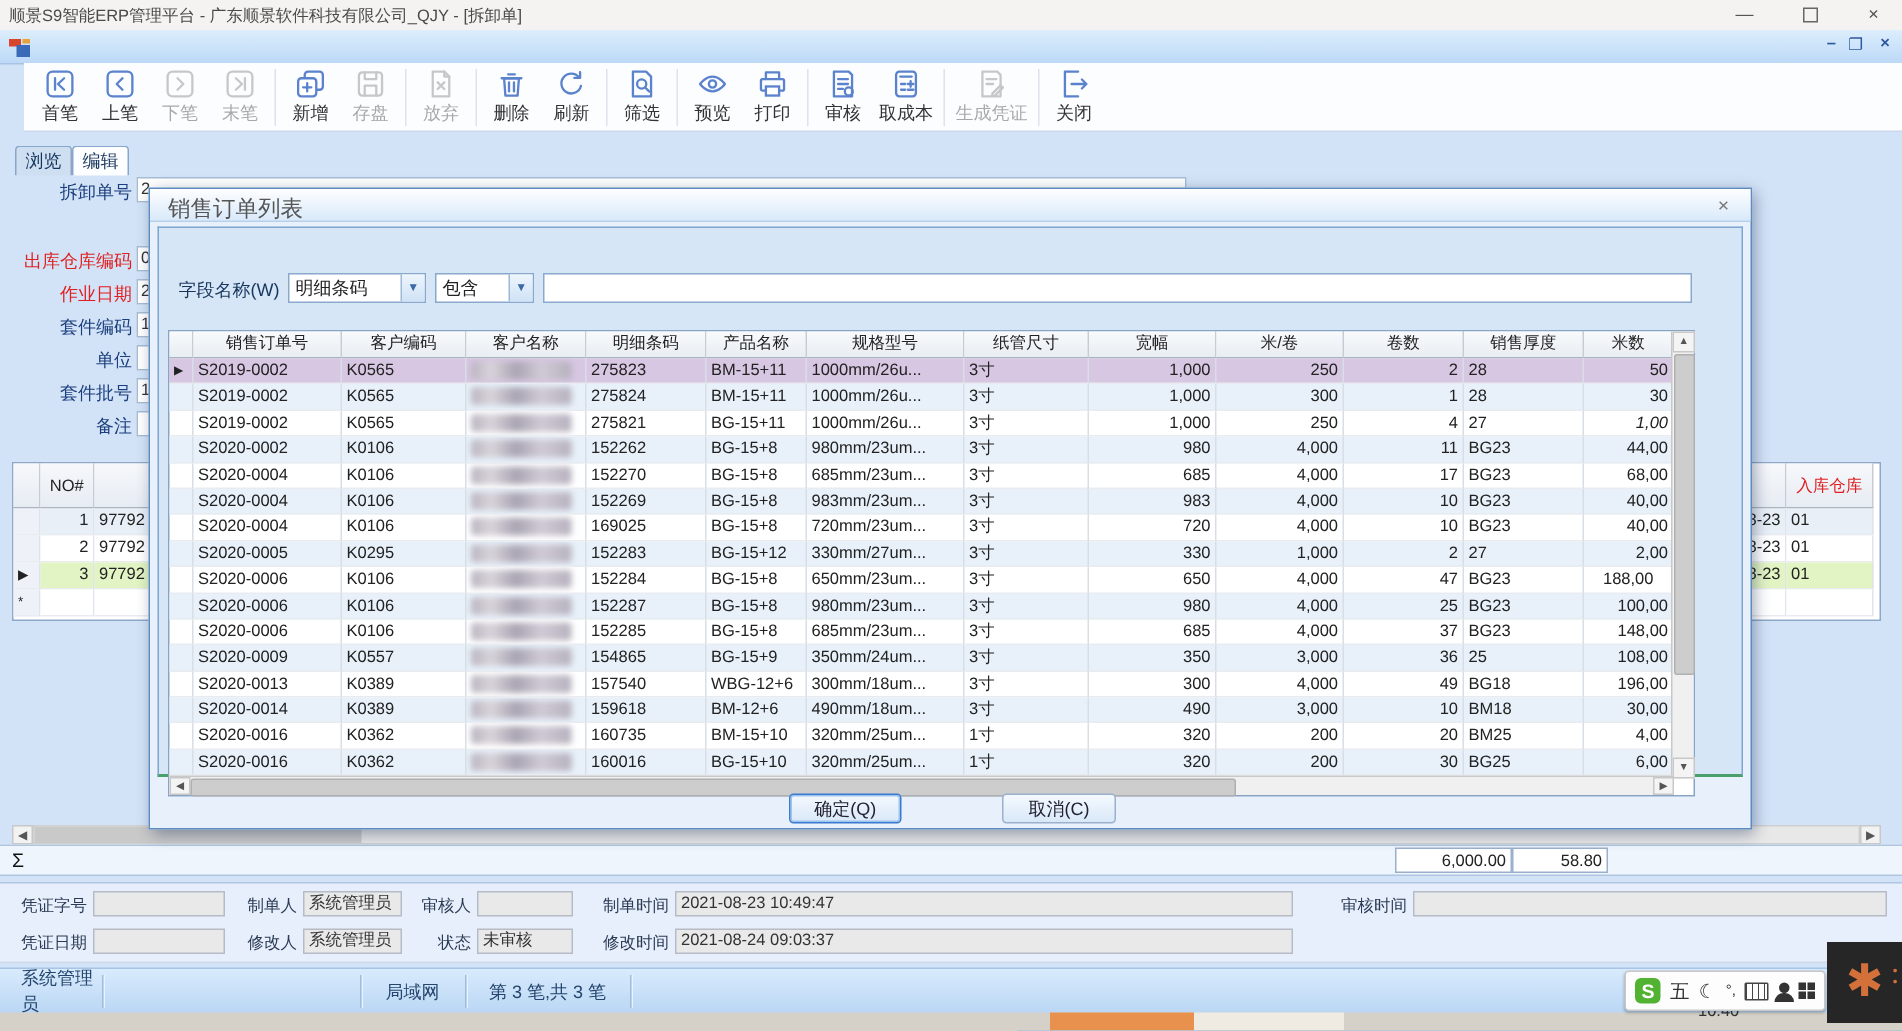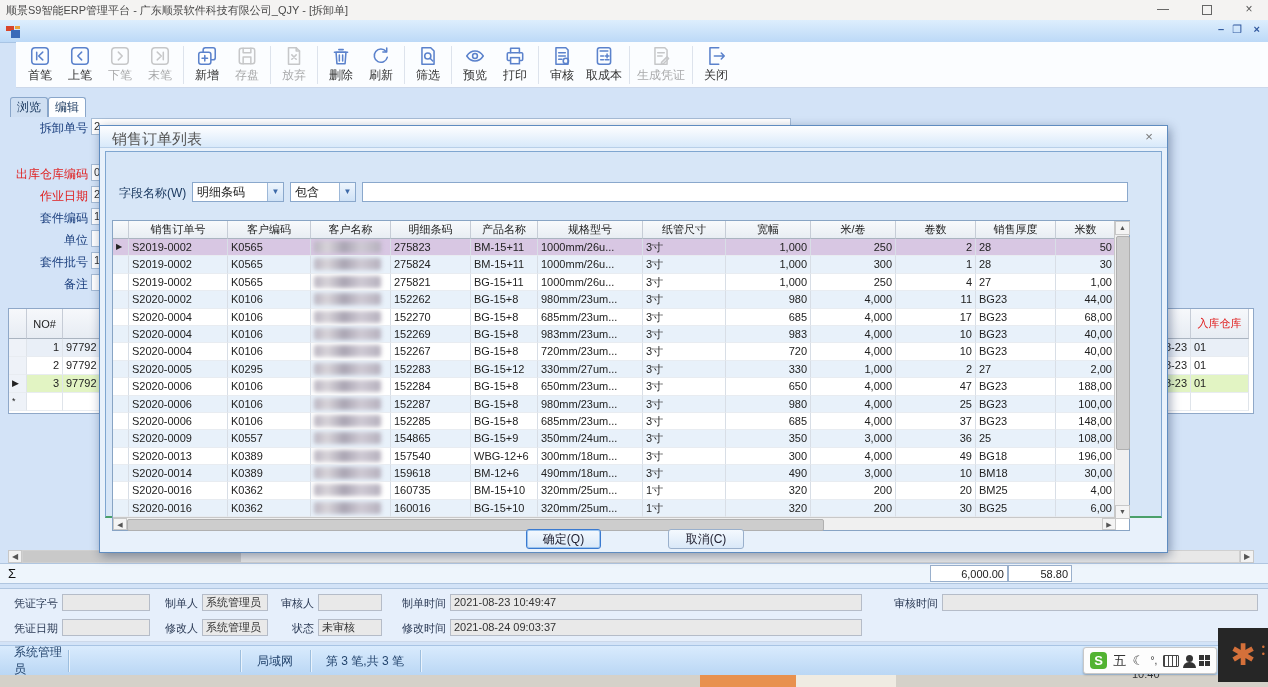--- a/index.html
+++ b/index.html
@@ -461,21 +461,21 @@
                 <div class="blurblock"></div>
               </div>
               <div class="mc" style="width: 80px;">275821</div>
               <div class="mc" style="width: 67px;">BG-15+11</div>
               <div class="mc" style="width: 105px;">1000mm/26u...</div>
               <div class="mc" style="width: 83px;">3寸</div>
               <div class="mc num" style="width: 85px;">1,000</div>
               <div class="mc num" style="width: 85px;">250</div>
               <div class="mc num" style="width: 80px;">4</div>
               <div class="mc" style="width: 80px;">27</div>
-              <div class="mc num" style="width: 60px;">1,00</div>
+              <div class="mc num" style="width: 60px; font-style: italic;">1,00</div>
             </div>
             <div class="mrow even">
               <div class="mc" style="width: 16px; font-size: 8px;"></div>
               <div class="mc" style="width: 99px;">S2020-0002</div>
               <div class="mc" style="width: 83px;">K0106</div>
               <div class="mc" style="width: 80px;">
                 <div class="blurblock"></div>
               </div>
               <div class="mc" style="width: 80px;">152262</div>
               <div class="mc" style="width: 67px;">BG-15+8</div>
@@ -521,21 +521,21 @@
               <div class="mc" style="width: 80px;">BG23</div>
               <div class="mc num" style="width: 60px;">40,00</div>
             </div>
             <div class="mrow">
               <div class="mc" style="width: 16px; font-size: 8px;"></div>
               <div class="mc" style="width: 99px;">S2020-0004</div>
               <div class="mc" style="width: 83px;">K0106</div>
               <div class="mc" style="width: 80px;">
                 <div class="blurblock"></div>
               </div>
-              <div class="mc" style="width: 80px;">152267</div>
+              <div class="mc" style="width: 80px;">169025</div>
               <div class="mc" style="width: 67px;">BG-15+8</div>
               <div class="mc" style="width: 105px;">720mm/23um...</div>
               <div class="mc" style="width: 83px;">3寸</div>
               <div class="mc num" style="width: 85px;">720</div>
               <div class="mc num" style="width: 85px;">4,000</div>
               <div class="mc num" style="width: 80px;">10</div>
               <div class="mc" style="width: 80px;">BG23</div>
               <div class="mc num" style="width: 60px;">40,00</div>
             </div>
             <div class="mrow even">
@@ -563,21 +563,21 @@
                 <div class="blurblock"></div>
               </div>
               <div class="mc" style="width: 80px;">152284</div>
               <div class="mc" style="width: 67px;">BG-15+8</div>
               <div class="mc" style="width: 105px;">650mm/23um...</div>
               <div class="mc" style="width: 83px;">3寸</div>
               <div class="mc num" style="width: 85px;">650</div>
               <div class="mc num" style="width: 85px;">4,000</div>
               <div class="mc num" style="width: 80px;">47</div>
               <div class="mc" style="width: 80px;">BG23</div>
-              <div class="mc num" style="width: 60px;">188,00</div>
+              <div class="mc num" style="width: 60px; text-align: center;">188,00</div>
             </div>
             <div class="mrow even">
               <div class="mc" style="width: 16px; font-size: 8px;"></div>
               <div class="mc" style="width: 99px;">S2020-0006</div>
               <div class="mc" style="width: 83px;">K0106</div>
               <div class="mc" style="width: 80px;">
                 <div class="blurblock"></div>
               </div>
               <div class="mc" style="width: 80px;">152287</div>
               <div class="mc" style="width: 67px;">BG-15+8</div>

